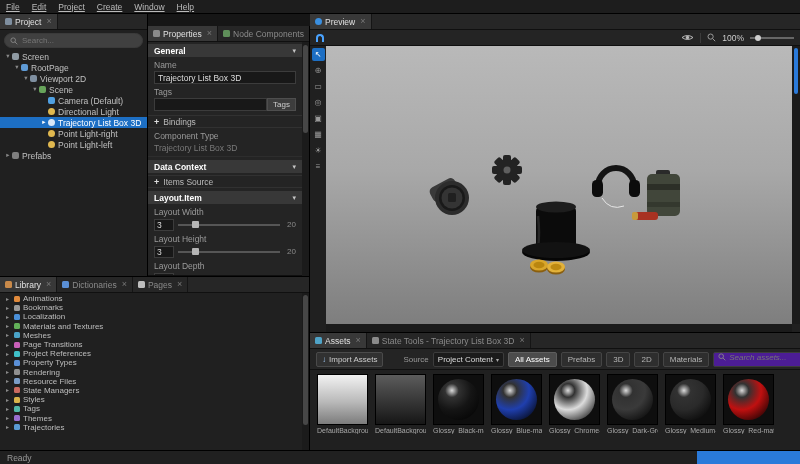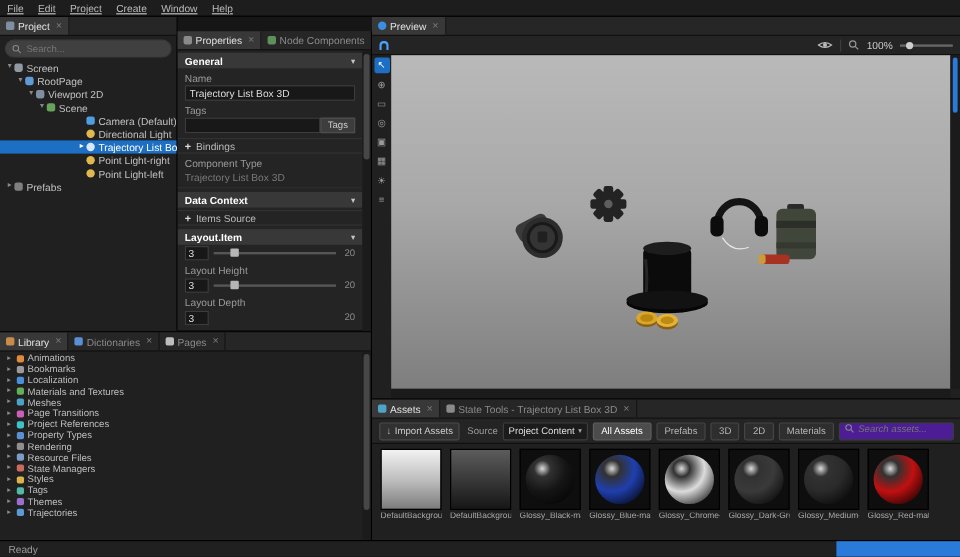--- a/index.html
+++ b/index.html
@@ -19,21 +19,21 @@
   .tab-ico{width:7px;height:7px;border-radius:1.5px;flex:none;}
 
   
   .project-panel{position:absolute;left:0;top:14px;width:148px;height:262px;background:#202020;border-right:1px solid #000;}
   .search-row{margin:3px 4px;height:15px;background:#404040;border:1px solid #3a3a3a;border-radius:8px;display:flex;align-items:center;padding:0 5px;gap:4px;}
   .search-row input{flex:1;min-width:0;background:transparent;border:0;color:#aaa;font-size:8px;font-family:inherit;}
   .tree-row{height:11px;display:flex;align-items:center;font-size:8.5px;color:#c0c0c0;white-space:nowrap;}
   .tree-row.sel{background:#1d6fc4;color:#fff;}
   .exp{width:8px;text-align:center;color:#888;font-size:6.5px;flex:none;line-height:1;}
   .ticon{width:7px;height:7px;border-radius:2px;margin-right:3px;flex:none;}
-  .d0{padding-left:4px}.d1{padding-left:13px}.d2{padding-left:22px}.d3{padding-left:31px}.d4{padding-left:64px}
+  .d0{padding-left:4px}.d1{padding-left:13px}.d2{padding-left:22px}.d3{padding-left:31px}.d4{padding-left:40px}
   .ic-screen{background:#8f9aa3}.ic-page{background:#5f9bd6}.ic-viewport{background:#7f8fa0}
   .ic-scene{background:#67a35a}.ic-camera{background:#4f9fe0}
   .ic-dlight,.ic-plight{background:#e0b84f;border-radius:50%}
   .ic-traj{background:#d9e8f8;border-radius:50%}
   .ic-prefab{background:#7f7f7f}
 
   
   .props-panel{position:absolute;left:148px;top:26px;width:162px;height:262px;background:#242424;border-right:1px solid #000;}
   .props-content{position:absolute;top:16px;left:0;right:7px;bottom:13px;overflow:hidden;}
   .section-hd{height:13px;background:#383838;color:#fff;font-weight:bold;display:flex;align-items:center;justify-content:space-between;padding:0 6px;font-size:8.5px;margin-top:3px;}
@@ -101,21 +101,21 @@
   .lib-list .lib-row:nth-child(15) .lib-icon{background:#5a9bd4}
   .lib-list .lib-row:nth-child(16) .lib-icon{background:#7f7f7f}
   .lib-list .lib-row:nth-child(17) .lib-icon{background:#6abf69}
   .lib-vscroll{position:absolute;right:0;top:16px;bottom:0;width:7px;background:#1b1b1b;}
   .lib-vscroll .vthumb{top:2px;height:130px;}
 
   
   .assets-panel{position:absolute;left:310px;top:332px;width:490px;height:118px;background:#202020;border-top:1px solid #000;}
   .assets-toolbar{position:absolute;top:16px;left:0;right:0;height:21px;display:flex;align-items:center;gap:4px;padding:0 6px;background:#242424;border-bottom:1px solid #101010;}
   .import-btn{height:15px;display:flex;align-items:center;gap:3px;background:#313131;border:1px solid #4a4a4a;border-radius:2px;color:#ccc;font-size:8px;padding:0 5px;white-space:nowrap;cursor:default;}
-  .src-label{color:#999;font-size:8px;margin-left:2px;}
+  .src-label{color:#999;font-size:8px;margin-left:16px;}
   .src-select{height:15px;display:flex;align-items:center;gap:3px;background:#1b1b1b;border:1px solid #3c3c3c;border-radius:2px;color:#ddd;font-size:8px;padding:0 4px;white-space:nowrap;cursor:default;}
   .caret{font-size:6px;color:#aaa;}
   .filter-btn{height:15px;display:flex;align-items:center;background:#2e2e2e;border:1px solid #454545;border-radius:2px;color:#b5b5b5;font-size:8px;padding:0 6px;white-space:nowrap;cursor:default;}
   .filter-btn.active{background:#4c4c4c;color:#fff;border-color:#5e5e5e;}
   .assets-search{margin-left:auto;width:96px;height:15px;background:#4c1d95;border:1px solid #3c3c3c;border-radius:2px;display:flex;align-items:flex-start;gap:3px;padding:0 4px;flex:none;}
   .assets-search input{flex:1;min-width:0;background:transparent;border:0;color:#999;font-size:8px;font-style:italic;font-family:inherit;}
   .asset-grid{position:absolute;top:37px;left:7px;right:0;bottom:0;display:flex;gap:7px;overflow:hidden;padding-top:4px;}
   .asset-item{width:51px;flex:none;display:flex;flex-direction:column;gap:2px;}
   .thumb{width:51px;height:51px;background:#111;border:1px solid #000;}
   .thumb.sphere{background:#0e0e0e;position:relative;}
@@ -253,20 +253,21 @@
     <div class="add-row" style="margin-top:2px">
       <span class="plus">+</span>
       <span>Items Source</span>
     </div>
 
     <div class="section-hd">
       <span>Layout.Item</span>
       <span class="chev">▾</span>
     </div>
 
+    <div class="flabel">Layout Width</div>
     <div class="layout-row">
       <input class="num-input" value="3" style="">
       <div class="slider">
           <div class="track"></div>
           <div class="sthumb"></div>
         </div>
       <span class="maxlbl">20</span>
     </div>
 
     <div class="flabel">Layout Height</div>

